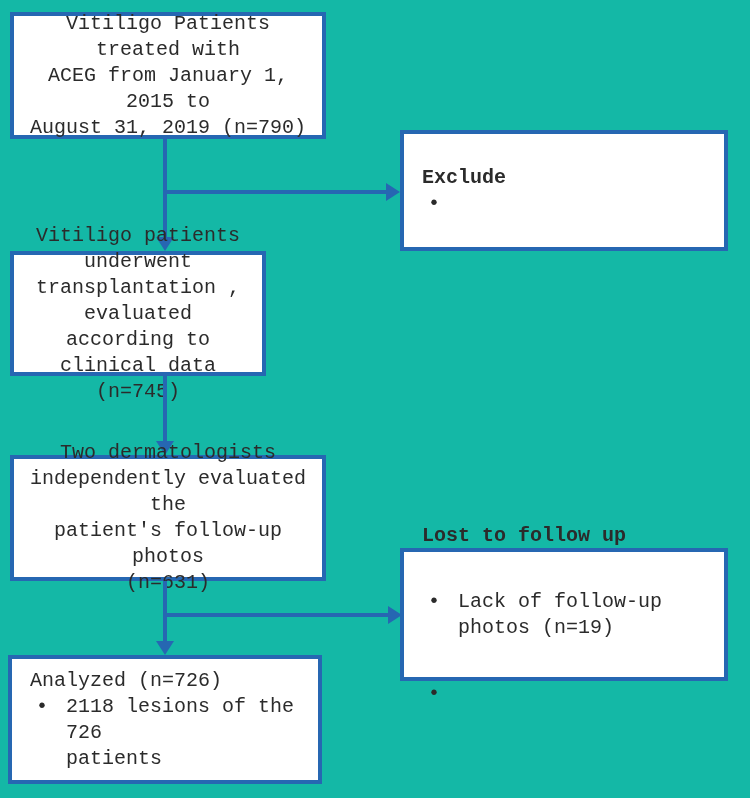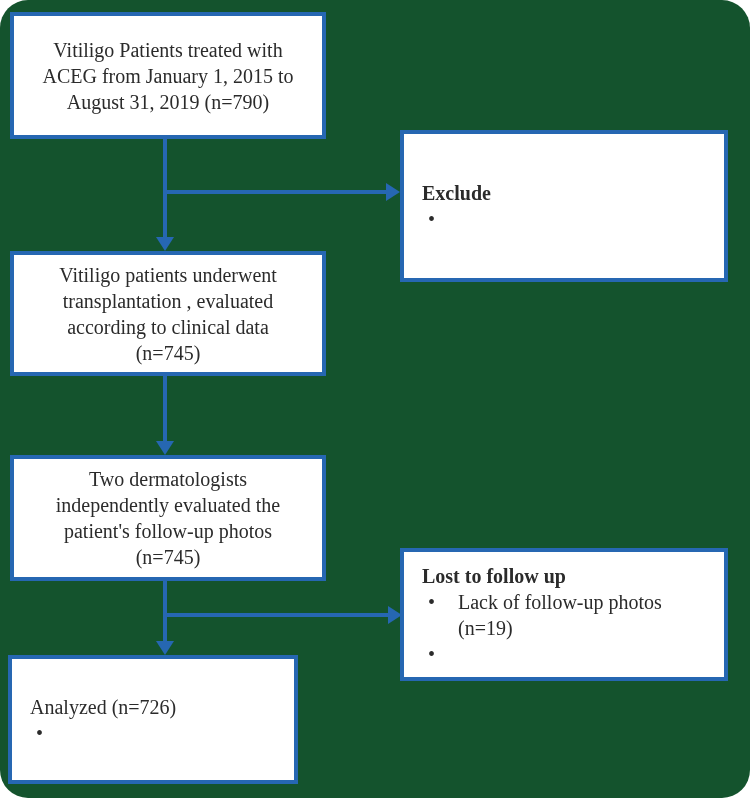--- a/index.html
+++ b/index.html
@@ -1,25 +1,24 @@
 <!DOCTYPE html>
 <html><head>
 <meta charset="utf-8">
 <style>
   * { margin: 0; padding: 0; box-sizing: border-box; }
   html, body { background: #ffffff; }
   .canvas {
     position: relative;
     width: 750px;
     height: 798px;
-    background: #14532d;
-    font-family: Liberation Serif, serif;
+    background: #14b8a6;
+    font-family: Liberation Mono, monospace;
     color: #2b2b2b;
     overflow: hidden;
-    border-radius: 28px;
   }
   .box {
     position: absolute;
     border: 4px solid #2667B2;
     background: #ffffff;
     display: flex;
     flex-direction: column;
     justify-content: center;
     font-size: 20px;
     line-height: 1.3;
@@ -39,25 +38,25 @@
     border-top: 14px solid #2667B2;
   }
   .arrow-right {
     position: absolute; width: 0; height: 0;
     border-top: 9px solid transparent;
     border-bottom: 9px solid transparent;
     border-left: 14px solid #2667B2;
   }
   
   #box-initial        { left: 10px;  top: 12px;  width: 316px; height: 127px; }
-  #box-exclude        { left: 400px; top: 130px; width: 328px; height: 152px; }
-  #box-transplant     { left: 10px;  top: 251px; width: 316px; height: 125px; }
+  #box-exclude        { left: 400px; top: 130px; width: 328px; height: 121px; }
+  #box-transplant     { left: 10px;  top: 251px; width: 256px; height: 125px; }
   #box-dermatologists { left: 10px;  top: 455px; width: 316px; height: 126px; }
-  #box-lost           { left: 400px; top: 548px; width: 328px; height: 133px; }
-  #box-analyzed       { left: 8px;   top: 655px; width: 290px; height: 129px; }
+  #box-lost           { left: 400px; top: 548px; width: 328px; height: 133px; gap: 40px; }
+  #box-analyzed       { left: 8px;   top: 655px; width: 314px; height: 129px; }
   
   #v1 { left: 163px; top: 139px; width: 4px; height: 99px; }
   #a1 { left: 156px; top: 237px; }
   #h1 { left: 165px; top: 190px; width: 222px; height: 4px; }
   #a2 { left: 386px; top: 183px; }
   #v2 { left: 163px; top: 376px; width: 4px; height: 66px; }
   #a3 { left: 156px; top: 441px; }
   #v3 { left: 163px; top: 581px; width: 4px; height: 61px; }
   #a4 { left: 156px; top: 641px; }
   #h2 { left: 165px; top: 613px; width: 224px; height: 4px; }
@@ -93,21 +92,21 @@
 (n=745)</div>
   </div>
 
   <div class="vline" id="v2"></div>
   <div class="arrow-down" id="a3"></div>
 
   <div class="box center" id="box-dermatologists">
     <div class="box-text">Two dermatologists
 independently evaluated the
 patient's follow-up photos
-(n=745)</div>
+(n=631)</div>
   </div>
 
   <div class="vline" id="v3"></div>
   <div class="hline" id="h2"></div>
   <div class="arrow-right" id="a5"></div>
   <div class="arrow-down" id="a4"></div>
 
   <div class="box list" id="box-lost">
     <div class="box-title">Lost to follow up</div>
     <div class="bullet-row">
@@ -116,16 +115,18 @@
     </div>
     <div class="bullet-row">
       <span class="bullet-marker">•</span>
     </div>
   </div>
 
   <div class="box list" id="box-analyzed">
     <div class="box-title" style="font-weight:normal">Analyzed (n=726)</div>
     <div class="bullet-row">
       <span class="bullet-marker">•</span>
+      <span class="bullet-text">2118 lesions of the 726
+patients</span>
     </div>
   </div>
 
 </div>
 
 </body></html>

